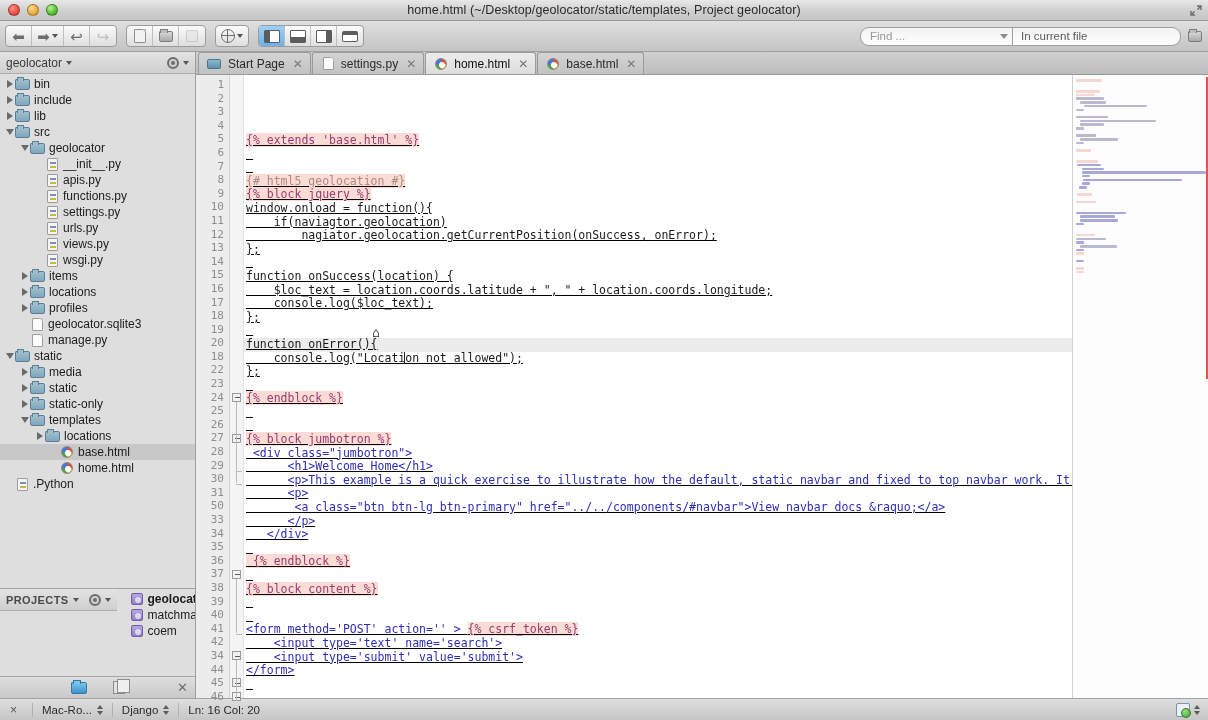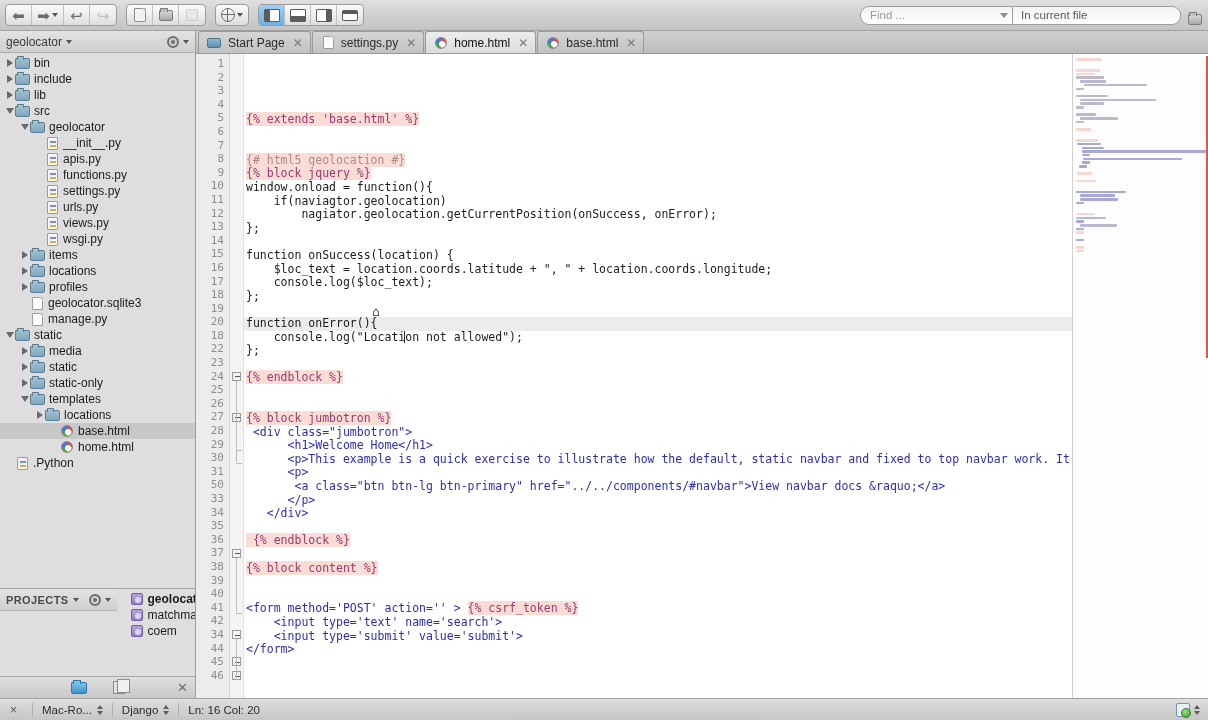--- a/index.html
+++ b/index.html
@@ -77,21 +77,21 @@
   .save-ico { width: 12px; height: 12px; background: #e2e2e2; border: 1px solid #b4b4b4; border-radius: 1px; opacity:.55; }
   .globe-ico { width: 14px; height: 14px; border-radius: 50%; border: 1.5px solid #6f6f6f; position: relative; }
   .globe-ico:before { content:''; position:absolute; left:5px; top:-1.5px; width:2px; height:14px; border-left:1.5px solid #6f6f6f; }
   .globe-ico:after { content:''; position:absolute; left:-1.5px; top:5px; width:14px; height:2px; border-top:1.5px solid #6f6f6f; }
   .pane-ico { width: 16px; height: 13px; border: 1.5px solid #5c5c5c; border-radius: 1px; position: relative; background: #fff; }
   .pane-ico.left:before { content:''; position:absolute; left:0; top:0; bottom:0; width:5px; background:#5c5c5c; }
   .pane-ico.right:before { content:''; position:absolute; right:0; top:0; bottom:0; width:5px; background:#5c5c5c; }
   .pane-ico.bottom:before { content:''; position:absolute; left:0; right:0; bottom:0; height:5px; background:#5c5c5c; }
   .tray-ico { width: 16px; height: 11px; border: 1.5px solid #5c5c5c; border-top-width:4px; border-radius:2px; background:#fff; }
 
-  .find-area { position: absolute; right: 6px; display: flex; align-items: flex-end; gap: 0; }
+  .find-area { position: absolute; right: 6px; display: flex; align-items: center; gap: 0; }
   .find-box {
     width: 153px; height: 19px;
     border: 1px solid #9f9f9f; border-radius: 9px 0 0 9px;
     background: linear-gradient(to bottom,#f3f3f3,#fdfdfd);
     display: flex; align-items: center; padding: 0 4px 0 9px;
     font-size: 11.5px; color: #9a9a9a;
     position: relative;
   }
   .find-box .caret { margin-left: auto; width:0;height:0;border-left:4px solid transparent;border-right:4px solid transparent;border-top:5px solid #8d8d8d; }
   .scope-box {
@@ -242,21 +242,21 @@
 
   .code {
     flex: 1; min-width: 0; overflow: hidden;
     background: #fff;
     font-family: "DejaVu Sans Mono", monospace;
     font-size: 11.5px;
     padding-top: 3px;
     position: relative;
     white-space: pre;
   }
-  .code .ln { height: 13.6px; line-height: 13.6px; padding-left: 2px; }
+  .code .ln { height: 13.6px; line-height: 13.6px; padding-left: 2px; text-decoration: underline; }
   .code .ln.cur { background: #ececec; }
   .tpl { background: #fadcd6; color: #9b3b6e; }
   .tplc { background: #fadcd6; color: #b08a7e; }
   .tg { color: #2d2db5; }
   .plain { color: #1a1a1a; margin-top: 44px; }
 
   .caret-bar {
     position: absolute; width: 1px; background: #222;
     height: 12px;
   }
@@ -302,20 +302,36 @@
   .sb-x { color:#555; font-size: 12px; padding: 0 6px; }
   .sb-doc { width:14px;height:14px;background:#e9f0f7;border:1px solid #7c93a8;border-radius:2px;position:relative; }
   .sb-doc:after { content:''; position:absolute; right:-2px; bottom:-2px; width:8px;height:8px;border-radius:50%;
     background: radial-gradient(circle at 35% 30%, #9fe07f, #3f9a2f); border:1px solid #2f7a22; }
 </style>
 </head>
 <body>
 
 <div id="app">
 
+  <div class="titlebar">
+    <div class="traffic">
+      <span class="tl red"></span>
+      <span class="tl yellow"></span>
+      <span class="tl green"></span>
+    </div>
+    <div class="win-title">home.html (~/Desktop/geolocator/static/templates, Project geolocator)</div>
+    <div class="title-right-btn">
+      <svg width="16" height="15" viewBox="0 0 16 15">
+          <path d="M9 3 L13 3 L13 7" fill="none" stroke="#6a6a6a" stroke-width="1.4"></path>
+          <path d="M7 12 L3 12 L3 8" fill="none" stroke="#6a6a6a" stroke-width="1.4"></path>
+          <path d="M12.5 3.5 L9.5 6.5" stroke="#6a6a6a" stroke-width="1.4"></path>
+          <path d="M3.5 11.5 L6.5 8.5" stroke="#6a6a6a" stroke-width="1.4"></path>
+        </svg>
+    </div>
+  </div>
 
   <div class="toolbar">
     <div class="btngroup">
       <div class="tbtn">
           <span class="arrow-ico">⬅</span>
         </div>
       <div class="tbtn wide">
           <span class="arrow-ico">➡</span>
           <span class="caret"></span>
         </div>

